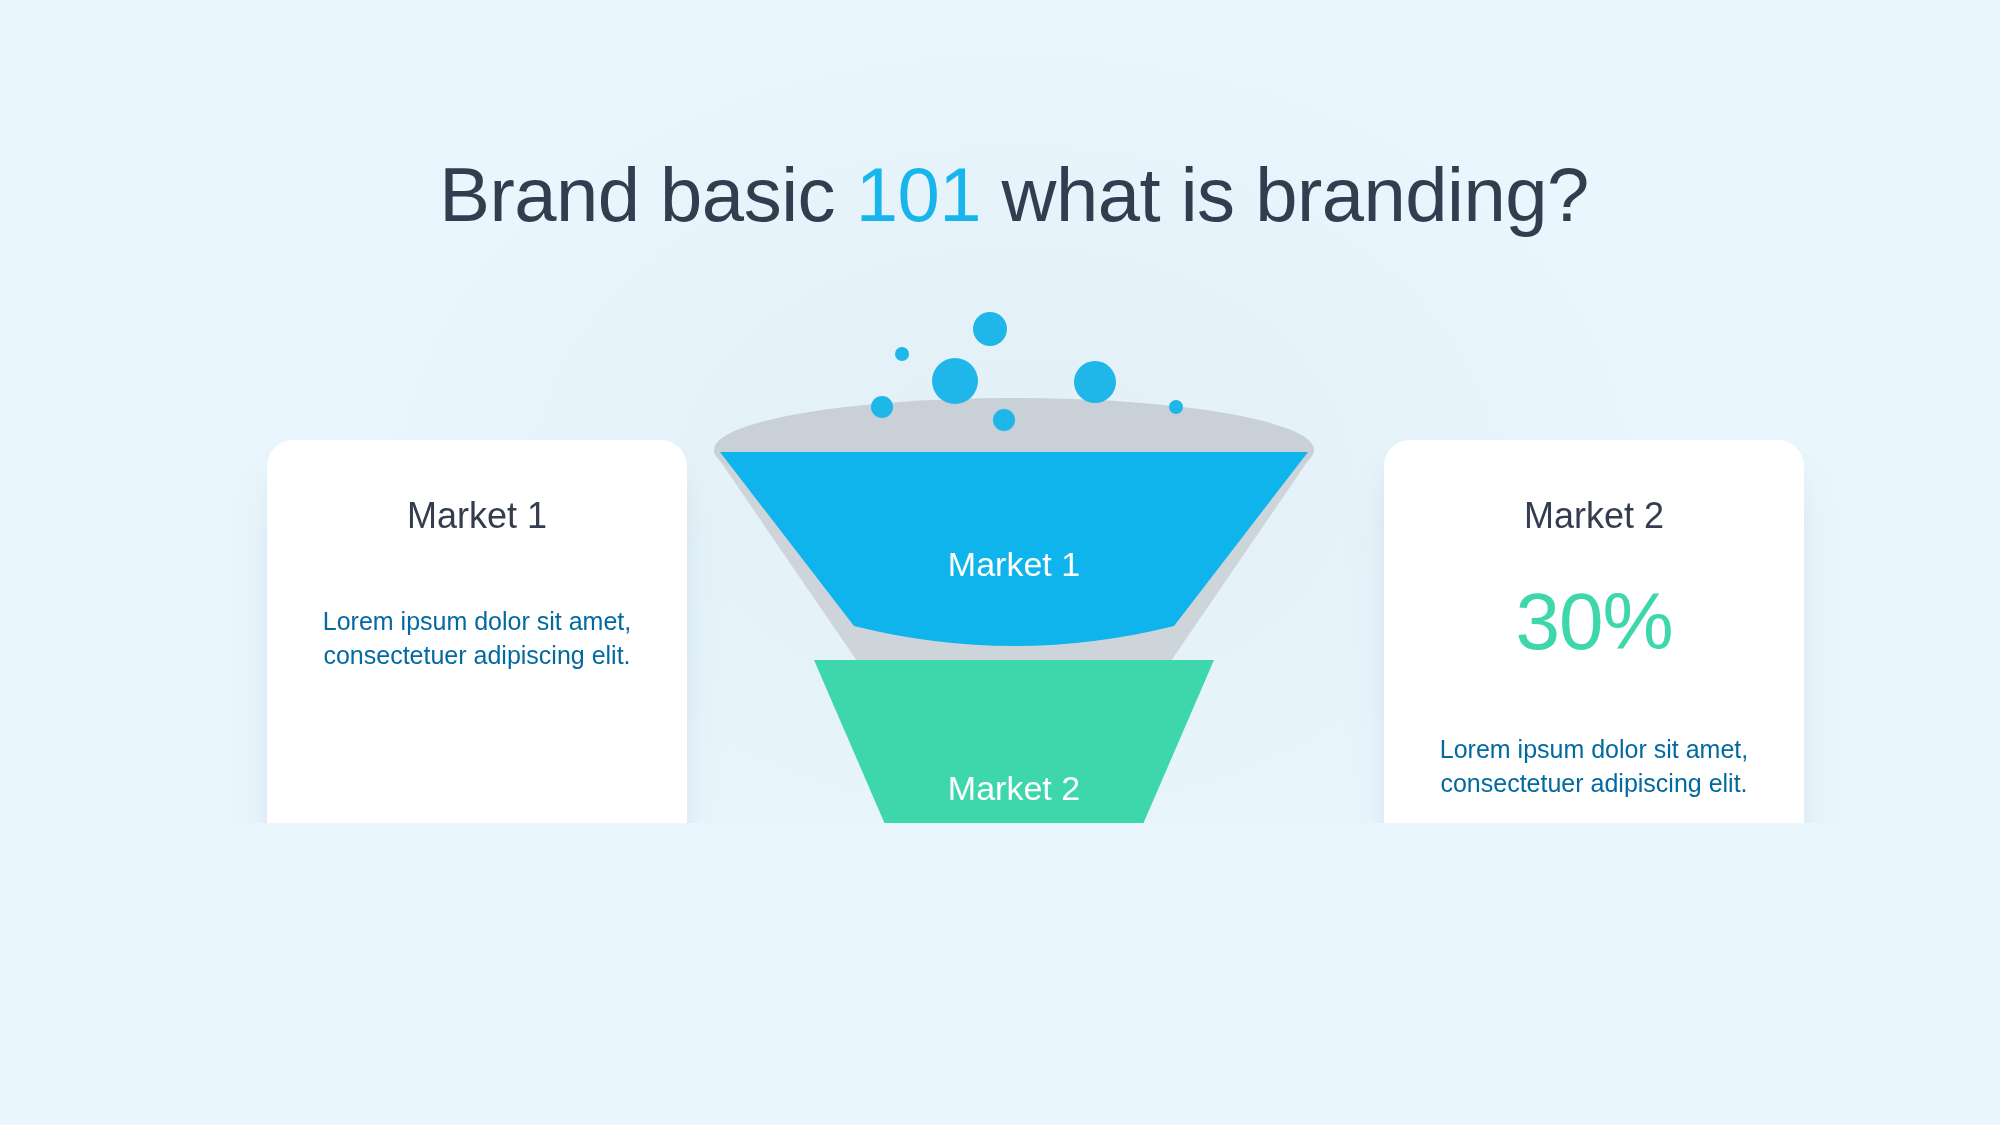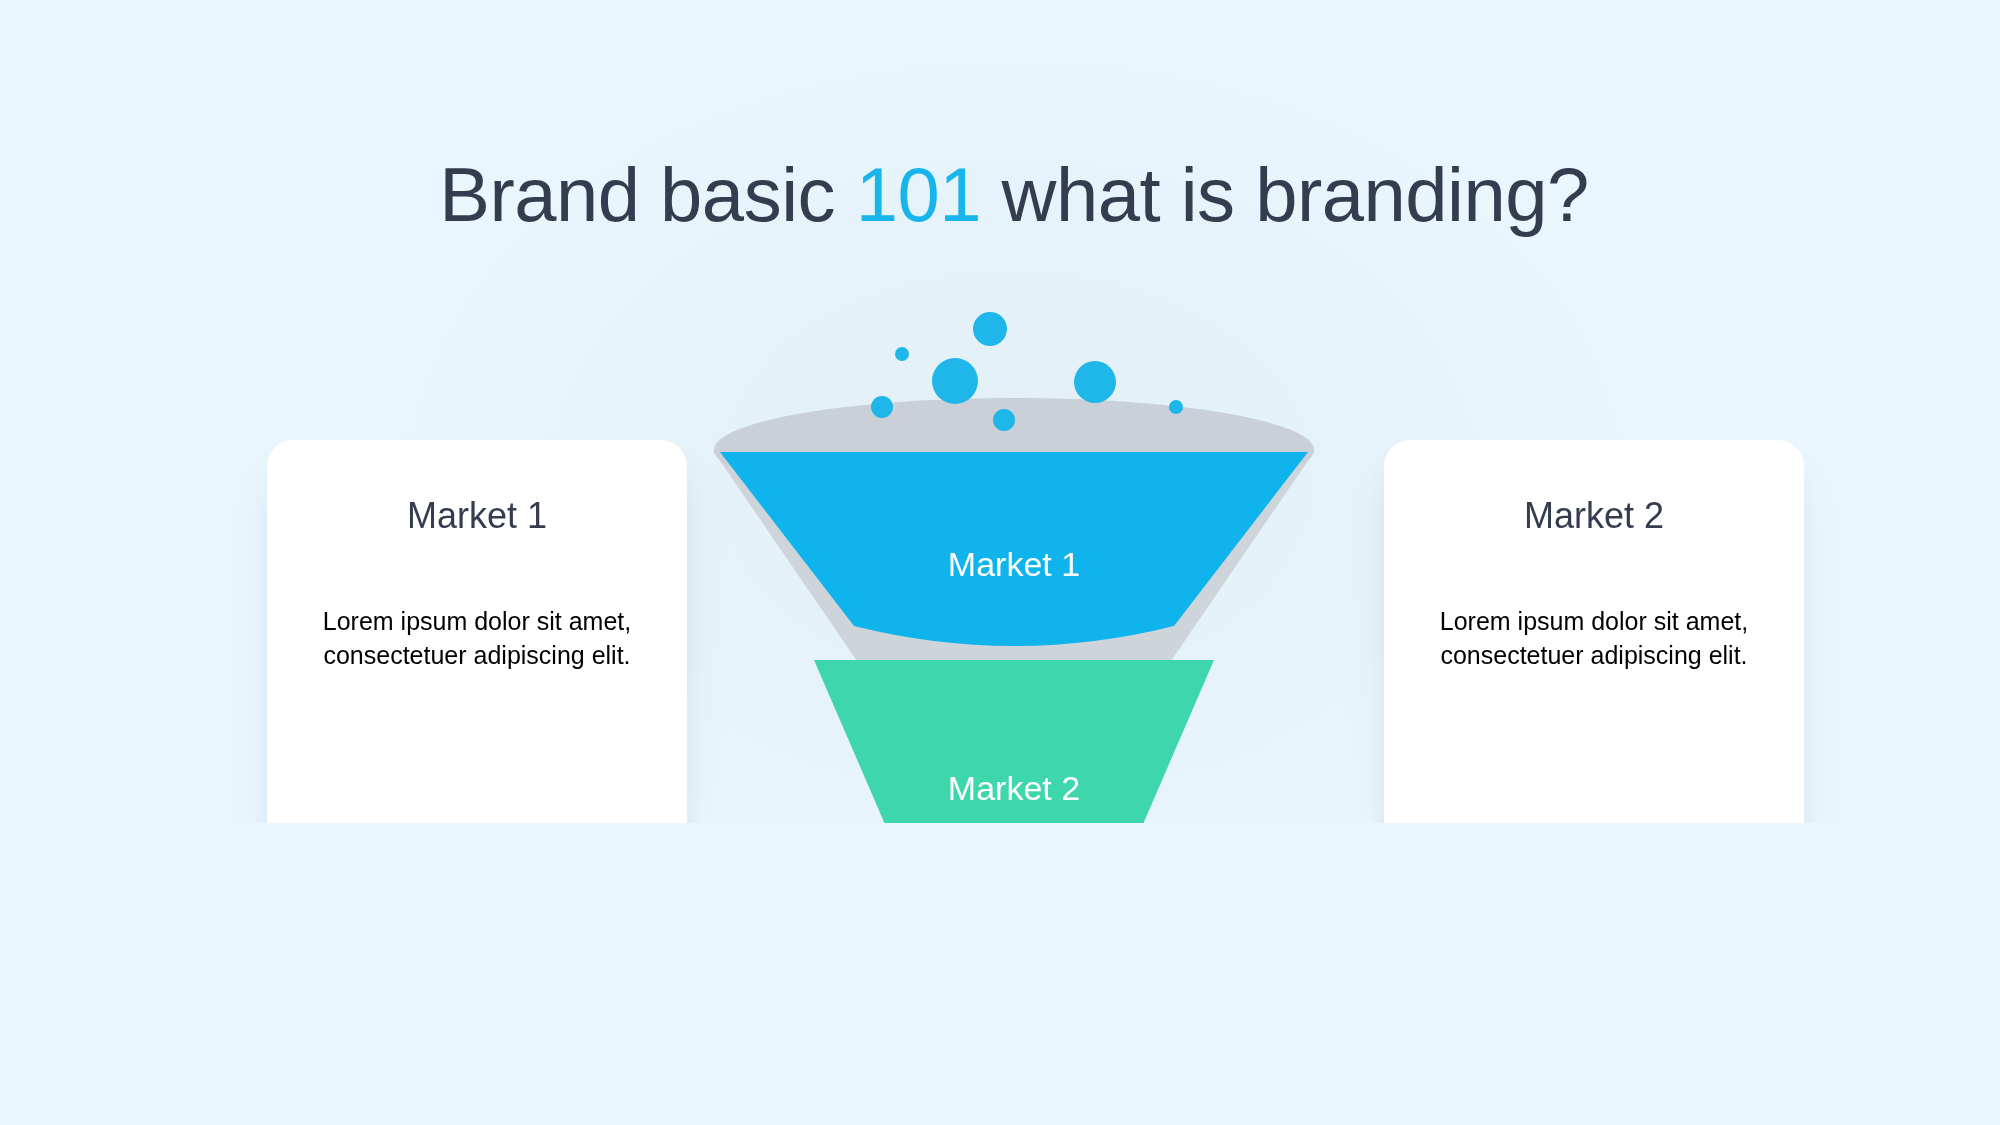--- a/index.html
+++ b/index.html
@@ -72,21 +72,21 @@
     line-height: 1.05;
     margin: 44px 0 0 0;
     letter-spacing: -1px;
   }
   .value-blue  { color: #1fb6ea; }
   .value-green { color: #3ed6ab; }
 
   .card-desc {
     font-size: 25px;
     line-height: 1.36;
-    color: #000000;
+    color: #0369a1;
     margin: 68px 0 0 0;
     padding: 0 14px;
   }
 
   
   #funnel-wrap {
     position: absolute;
     left: 0;
     top: 0;
     width: 2000px;
@@ -166,16 +166,17 @@
     </svg>
   </div>
 
   <div class="card" id="card-left">
     <p class="card-title">Market 1</p>
     <p class="card-desc">Lorem ipsum dolor sit amet, consectetuer adipiscing elit.</p>
   </div>
 
   <div class="card" id="card-right">
     <p class="card-title">Market 2</p>
+    <p class="card-value value-green">30%</p>
     <p class="card-desc">Lorem ipsum dolor sit amet, consectetuer adipiscing elit.</p>
   </div>
 
 </div>
 
 </body></html>

